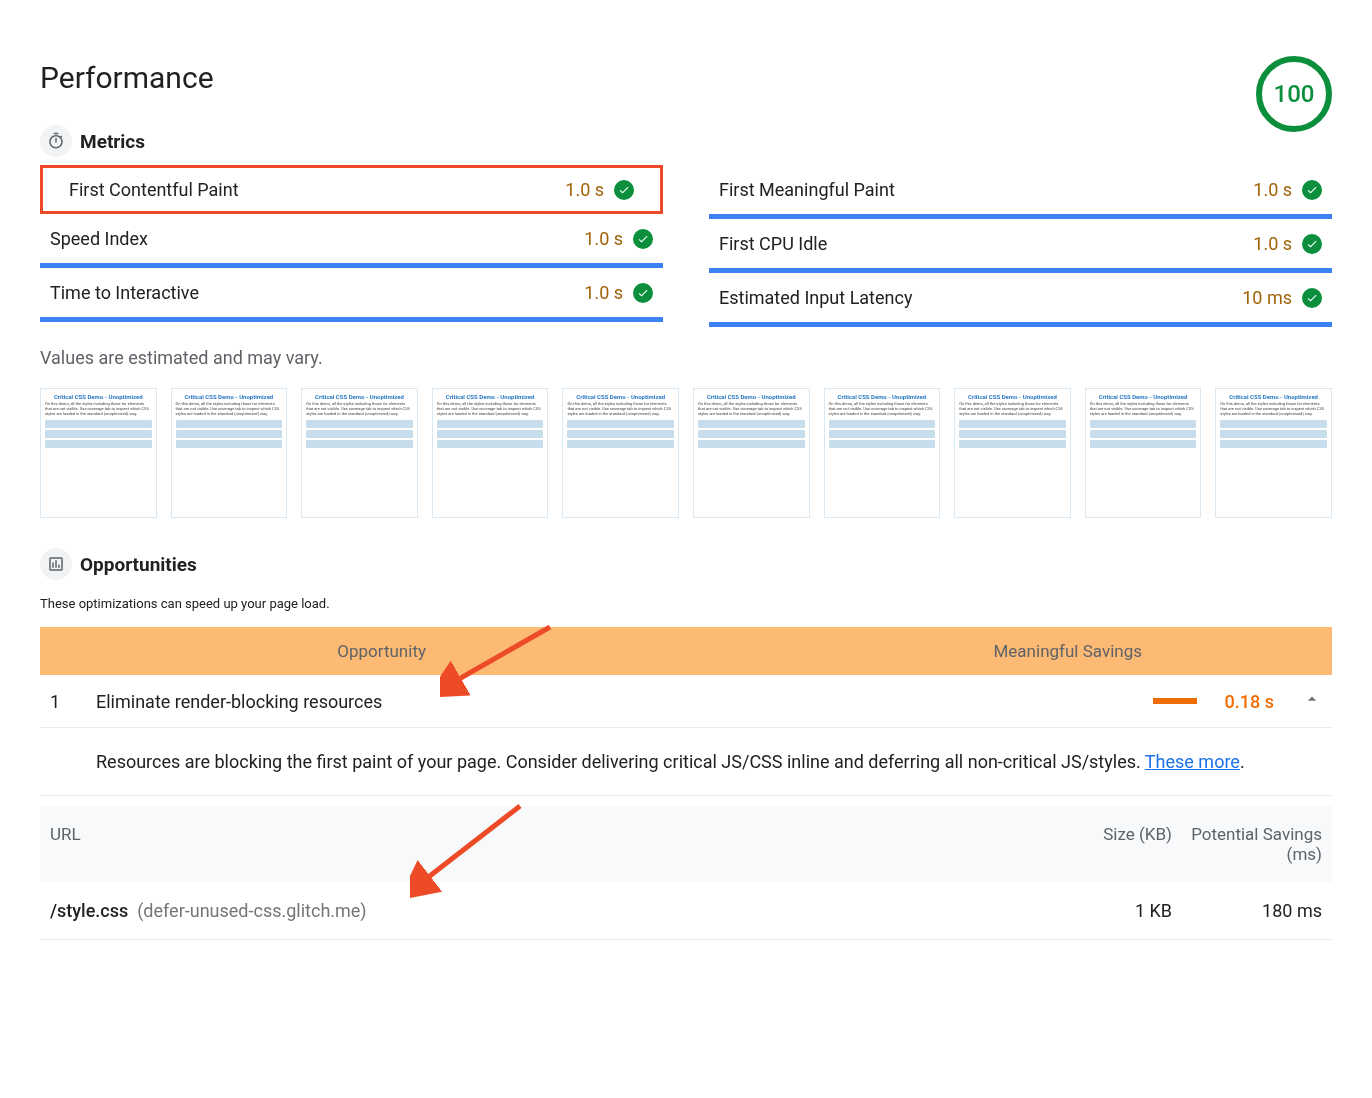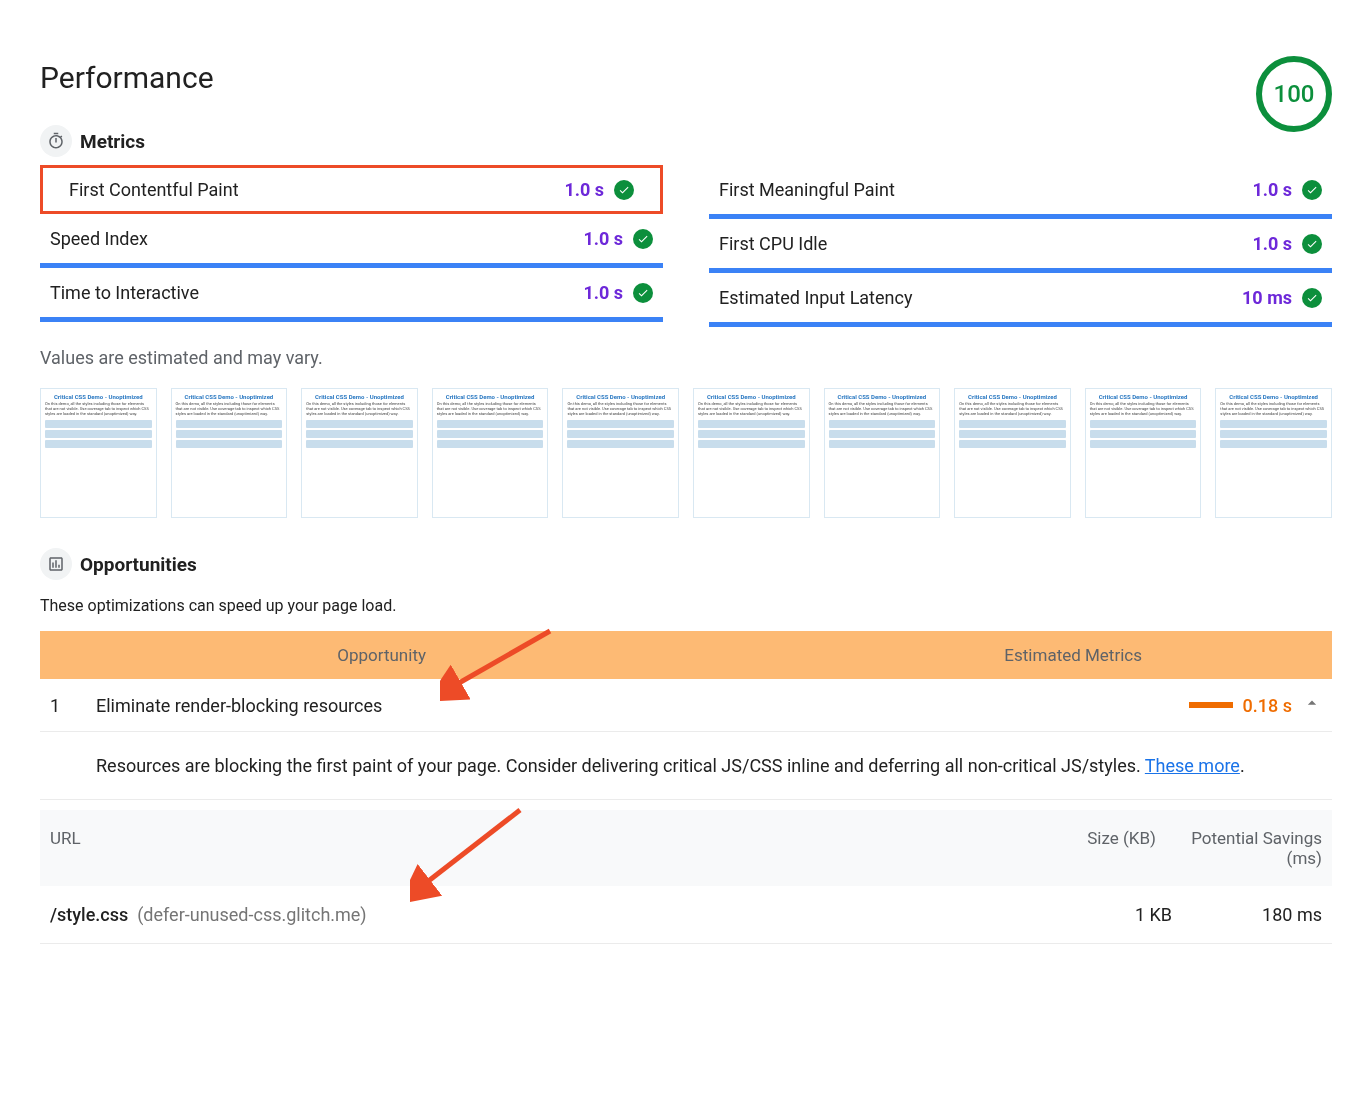--- a/index.html
+++ b/index.html
@@ -30,62 +30,62 @@
 .metrics-grid { display: flex; gap: 46px; }
 .metrics-col { flex: 1; }
 .metric-row {
   display: flex; justify-content: space-between; align-items: center;
   padding: 14px 10px; border-bottom: 5px solid #3b82f6;
   font-size: 18px;
 }
 .metric-row.highlighted { border: 3px solid #ed4b27; padding: 11px 26px; }
 .metric-name { color: #212121; }
 .metric-value-wrap { display: flex; align-items: center; gap: 10px; }
-.metric-value { color: #6d28d9; font-weight: 700; }
+.metric-value { color: #a16207; font-weight: 400; }
 .check-icon {
   width: 20px; height: 20px; border-radius: 50%; background: #0c8f3c;
   display: flex; align-items: center; justify-content: center;
 }
 .check-icon svg { width: 12px; height: 12px; fill: #fff; }
 .footnote { text-align: left; color: #5f6368; font-size: 18px; margin-top: 20px; }
 .filmstrip { display: flex; gap: 14px; margin: 20px 0 30px; justify-content: space-between; }
 .frame {
   flex: 1; height: 130px; border: 1px solid #d9e8f2; background: #fff;
   padding: 4px 4px; overflow: hidden; position: relative;
 }
 .frame-title { color: #2b79c2; font-size: 6px; font-weight: 700; text-align: center; margin-bottom: 2px; line-height: 1.2; }
 .frame-text { color: #444; font-size: 4px; line-height: 1.2; margin-bottom: 3px; }
 .frame-bar { background: #c8ddec; height: 8px; margin: 2px 0; border-radius: 1px; }
-.opps-desc { font-size: 16px; color: #212121; margin: 16px 0; }
+.opps-desc { font-size: 13px; color: #212121; margin: 16px 0; }
 .opp-table-header {
   display: flex; background: #fdba74; padding: 14px 10px;
   color: #5f6368; font-size: 17px;
 }
 .opp-col-num { width: 46px; }
 .opp-col-name { flex: 0 0 330px; text-align: right; }
 .opp-col-savings { flex: 1; text-align: right; padding-right: 180px; }
 .opp-row {
   display: flex; align-items: center; padding: 14px 10px;
   font-size: 18px; border-bottom: 1px solid #ebebeb;
   position: relative;
 }
 .opp-num { width: 46px; color: #212121; }
 .opp-name { flex: 1; color: #212121; }
-.opp-right { display: flex; align-items: center; gap: 10px; }
+.opp-right { display: flex; align-items: center; gap: 28px; }
 .opp-bar { width: 44px; height: 6px; background: #ef6c00; }
 .opp-value { color: #ef6c00; font-weight: 500; }
 .chevron { color: #757575; }
 .opp-detail {
   padding: 20px 10px 20px 56px; font-size: 18px; color: #212121; line-height: 1.5;
   border-bottom: 1px solid #ebebeb;
 }
 .opp-detail a { color: #1a73e8; text-decoration: underline; }
 .res-header {
   display: flex; background: #f8f9fa; padding: 18px 10px;
-  color: #5f6368; font-size: 17px; margin-top: 10px; gap: 16px;
+  color: #5f6368; font-size: 17px; margin-top: 10px;
 }
 .res-url { flex: 1; }
 .res-size { width: 140px; text-align: right; }
 .res-savings { width: 150px; text-align: right; }
 .res-row { display: flex; padding: 18px 10px; font-size: 18px; border-bottom: 1px solid #ebebeb; align-items: center; }
 .res-path { font-weight: 500; color: #212121; }
 .res-host { color: #757575; }
 .arrow {
   position: absolute; pointer-events: none;
 }
@@ -264,21 +264,21 @@
       </svg>
   </div>
   <div class="section-title">Opportunities</div>
 </div>
 
 <div class="opps-desc">These optimizations can speed up your page load.</div>
 
 <div class="opp-table-header">
   <div class="opp-col-num"></div>
   <div class="opp-col-name">Opportunity</div>
-  <div class="opp-col-savings">Estimated Metrics</div>
+  <div class="opp-col-savings">Meaningful Savings</div>
 </div>
 
 <div class="opp-row" style="position:relative;">
   <div class="opp-num">1</div>
   <div class="opp-name">Eliminate render-blocking resources</div>
   <div class="opp-right">
     <div class="opp-bar"></div>
     <div class="opp-value">0.18 s</div>
     <div class="chevron">
       <svg viewBox="0 0 24 24" width="20" height="20" fill="currentColor">

